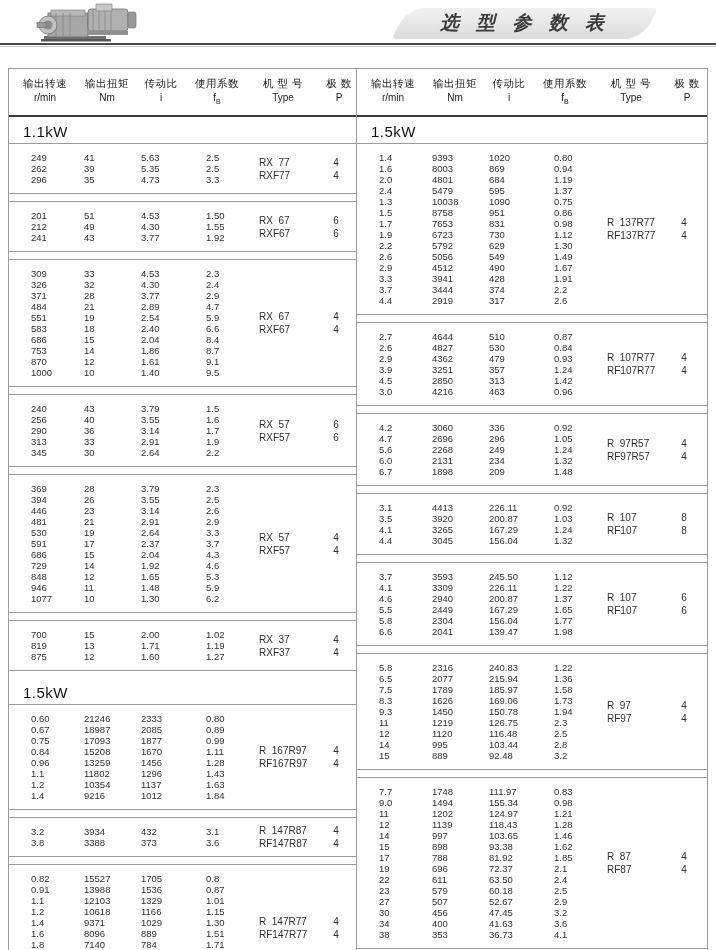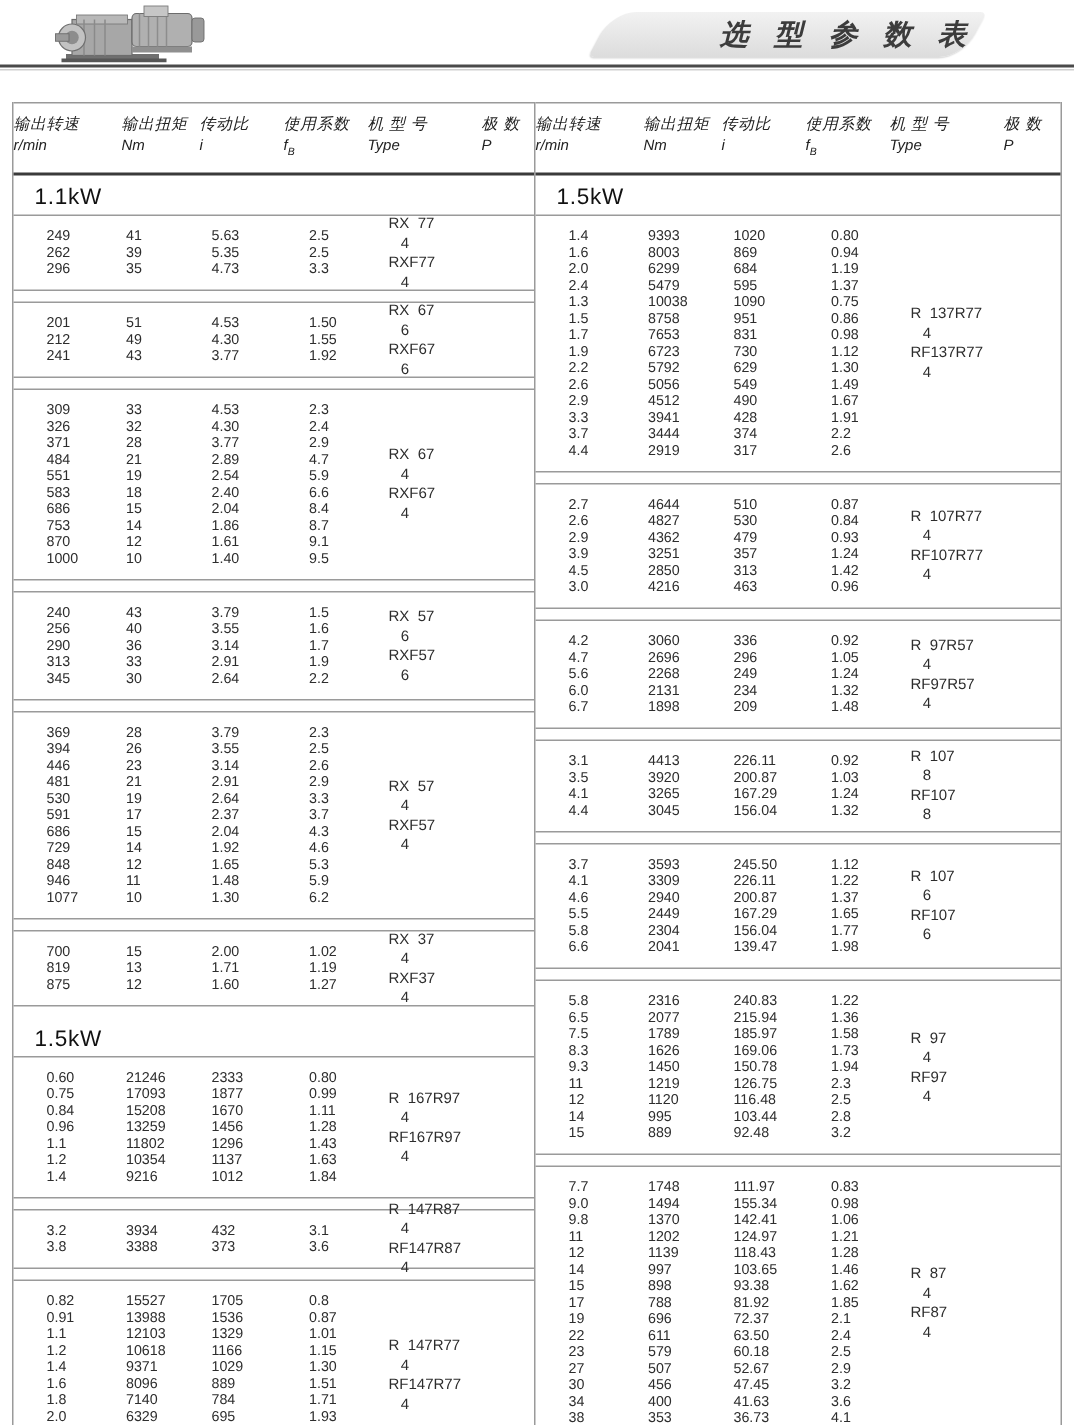--- a/index.html
+++ b/index.html
@@ -12,62 +12,62 @@
   .page-header{position:absolute;left:0;top:0;width:716px;height:46px;}
   .motor-img{position:absolute;left:36px;top:3px;width:110px;height:40px;}
   .title-banner{
     position:absolute;left:400px;top:8px;width:250px;height:30px;
     background:linear-gradient(180deg,#f2f2f2 0%,#e6e6e6 55%,#dcdcdc 100%);
     transform:skewX(-28deg);
     border-radius:16px 4px 16px 4px;
     box-shadow:0 1px 1px rgba(0,0,0,0.15);
   }
   .title-text{
-    position:absolute;left:400px;top:10px;width:250px;text-align:right;
+    position:absolute;left:400px;top:10px;width:250px;text-align:center;
     font-size:19px;font-weight:bold;font-style:italic;color:#3c3c3c;
     letter-spacing:6px;
   }
   .header-rule{position:absolute;left:0;top:43px;width:716px;height:2px;background:#4a4a4a;}
   .header-rule2{position:absolute;left:0;top:46px;width:716px;height:1px;background:#cfcfcf;}
 
   
   .table-area{
     position:absolute;left:8px;top:68px;width:700px;
     display:flex;align-items:flex-start;
   }
   .col{border-left:1px solid #9a9a9a;border-right:1px solid #9a9a9a;box-sizing:border-box;}
   .col-left{width:349px;}
   .col-right{width:351px;border-left:none;}
 
   .col-header{
     border-top:1px solid #9a9a9a;border-bottom:2px solid #3a3a3a;
     padding:7px 0 6px 0;
   }
   .hdr-row{display:grid;grid-template-columns:72px 52px 56px 56px 76px 36px;}
-  .hdr-cell{font-style:italic;}
+  .hdr-cell{text-align:center;}
   .hdr-cn{font-size:10.5px;color:#222;letter-spacing:0.5px;line-height:15px;}
   .hdr-en{font-size:10px;color:#222;line-height:14px;}
   .hdr-en sub{font-size:7px;}
 
   .power-label{
     font-size:15px;font-weight:normal;color:#111;
     padding:6px 0 3px 14px;letter-spacing:0.5px;
   }
   .block{
     position:relative;border-top:1px solid #9a9a9a;border-bottom:1px solid #9a9a9a;
     margin-bottom:7px;padding:8px 0;
   }
   .block:last-child{margin-bottom:16px;}
   .rows{}
   .data-row{display:grid;grid-template-columns:53px 57px 65px 55px;padding-left:22px;}
   .data-cell{font-size:9.5px;line-height:11px;color:#2d2d2d;text-align:left;}
   .types{
     position:absolute;left:250px;top:50%;transform:translateY(-50%);width:96px;
   }
-  .type-line{display:flex;line-height:13px;flex-direction:column;}
+  .type-line{display:flex;line-height:13px;}
   .type-label{width:66px;font-size:10px;white-space:pre;color:#2d2d2d;}
   .type-p{width:22px;font-size:10px;text-align:center;color:#2d2d2d;}
 </style>
 </head>
 <body>
 
 <div class="page-header">
   <svg class="motor-img" viewBox="0 0 110 40">
 
     <rect x="8" y="33" width="62" height="5" fill="#6f6f6f"></rect>
@@ -429,20 +429,26 @@
       <div class="power-label">1.5kW</div>
       <div class="block">
         <div class="rows">
           <div class="data-row">
             <span class="data-cell">0.60</span>
             <span class="data-cell">21246</span>
             <span class="data-cell">2333</span>
             <span class="data-cell">0.80</span>
           </div>
           <div class="data-row">
+            <span class="data-cell">0.67</span>
+            <span class="data-cell">18987</span>
+            <span class="data-cell">2085</span>
+            <span class="data-cell">0.89</span>
+          </div>
+          <div class="data-row">
             <span class="data-cell">0.75</span>
             <span class="data-cell">17093</span>
             <span class="data-cell">1877</span>
             <span class="data-cell">0.99</span>
           </div>
           <div class="data-row">
             <span class="data-cell">0.84</span>
             <span class="data-cell">15208</span>
             <span class="data-cell">1670</span>
             <span class="data-cell">1.11</span>
@@ -623,21 +629,21 @@
             <span class="data-cell">0.80</span>
           </div>
           <div class="data-row">
             <span class="data-cell">1.6</span>
             <span class="data-cell">8003</span>
             <span class="data-cell">869</span>
             <span class="data-cell">0.94</span>
           </div>
           <div class="data-row">
             <span class="data-cell">2.0</span>
-            <span class="data-cell">6299</span>
+            <span class="data-cell">4801</span>
             <span class="data-cell">684</span>
             <span class="data-cell">1.19</span>
           </div>
           <div class="data-row">
             <span class="data-cell">2.4</span>
             <span class="data-cell">5479</span>
             <span class="data-cell">595</span>
             <span class="data-cell">1.37</span>
           </div>
           <div class="data-row">
@@ -970,26 +976,20 @@
             <span class="data-cell">111.97</span>
             <span class="data-cell">0.83</span>
           </div>
           <div class="data-row">
             <span class="data-cell">9.0</span>
             <span class="data-cell">1494</span>
             <span class="data-cell">155.34</span>
             <span class="data-cell">0.98</span>
           </div>
           <div class="data-row">
-            <span class="data-cell">9.8</span>
-            <span class="data-cell">1370</span>
-            <span class="data-cell">142.41</span>
-            <span class="data-cell">1.06</span>
-          </div>
-          <div class="data-row">
             <span class="data-cell">11</span>
             <span class="data-cell">1202</span>
             <span class="data-cell">124.97</span>
             <span class="data-cell">1.21</span>
           </div>
           <div class="data-row">
             <span class="data-cell">12</span>
             <span class="data-cell">1139</span>
             <span class="data-cell">118.43</span>
             <span class="data-cell">1.28</span>

